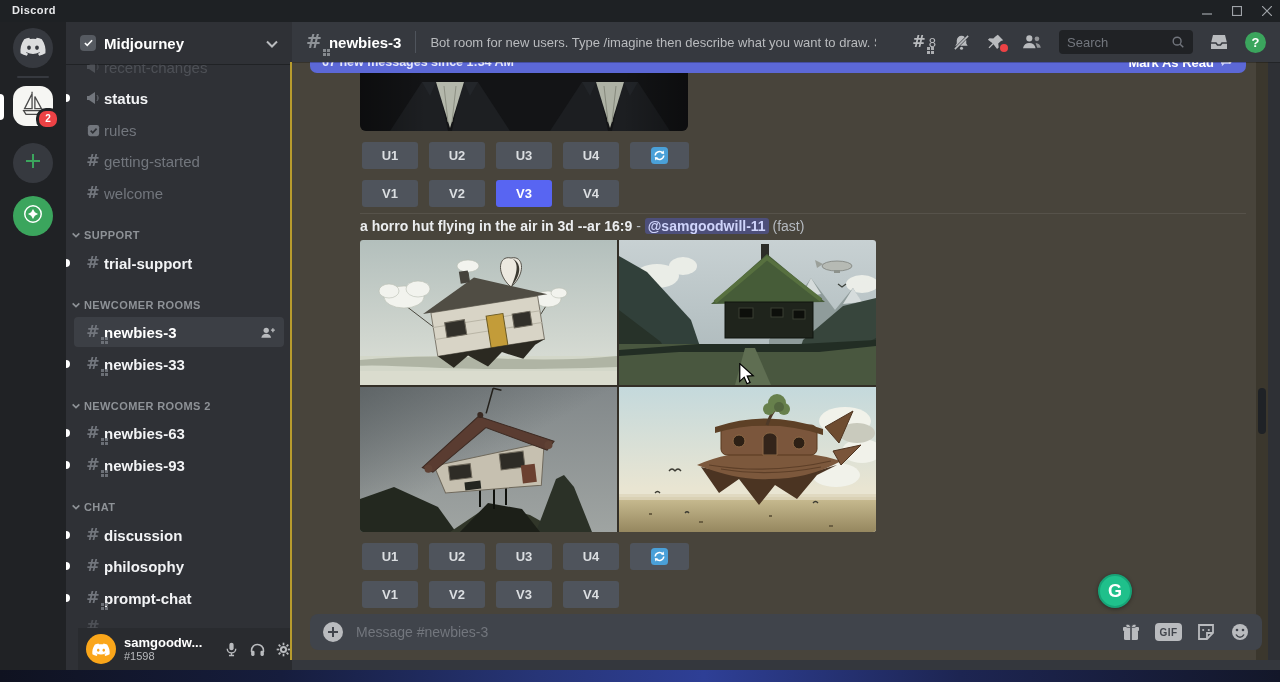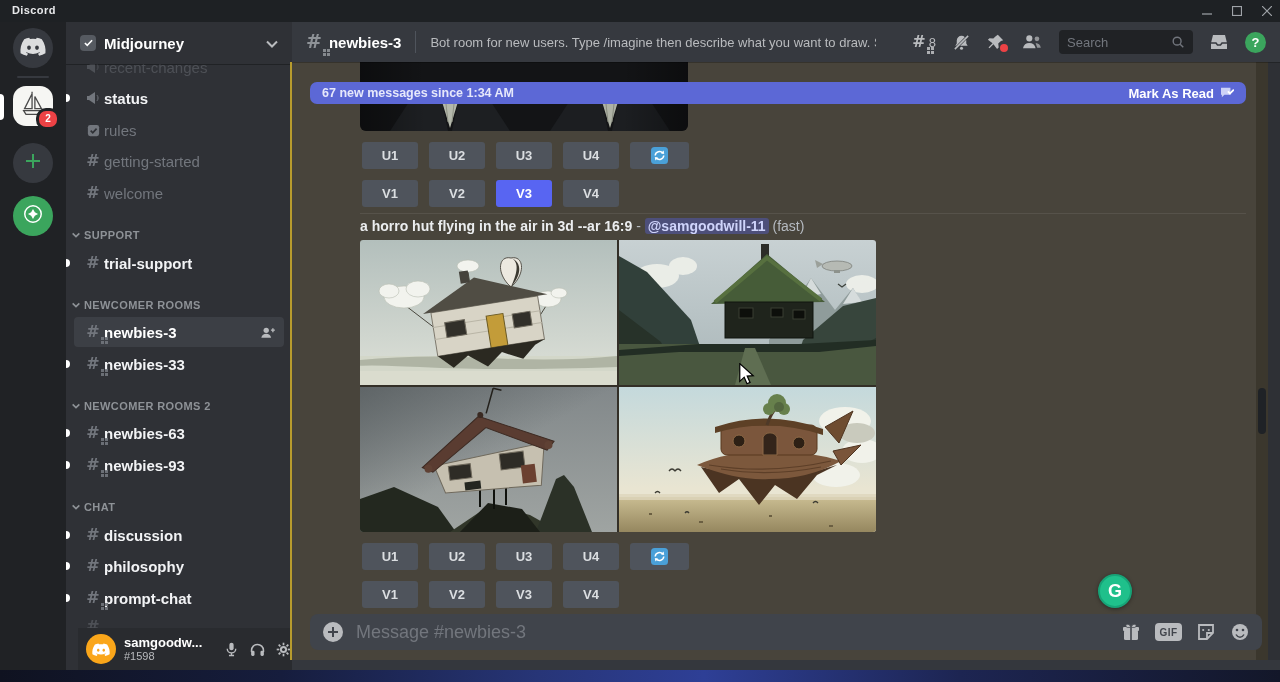--- a/index.html
+++ b/index.html
@@ -65,21 +65,21 @@
   .chh-topic{color:#b9bbbe;font-size:13px;width:446px;white-space:nowrap;overflow:hidden;}
   .chh-icons{display:flex;align-items:center;gap:16px;margin-left:auto;color:#b9bbbe;}
   .chh-ic{display:flex;align-items:center;justify-content:center;position:relative;}
   .threads-count{font-size:13px;color:#b9bbbe;margin-left:3px;}
   .pin-dot{position:absolute;right:-3px;bottom:-1px;width:8px;height:8px;border-radius:50%;background:#ed4245;}
   .searchbox{width:134px;height:24px;background:#202225;border-radius:4px;display:flex;align-items:center;padding:0 8px;box-sizing:border-box;}
   .searchbox .s-txt{color:#72767d;font-size:13px;flex:1;}
   .help-circle{width:21px;height:21px;border-radius:50%;background:#3ba55d;color:#fff;font-weight:bold;font-size:13px;
                display:flex;align-items:center;justify-content:center;}
 
-  .notice-bar{position:absolute;top:60px;left:18px;width:936px;height:22px;background:#5c68d6;border-radius:7px;
+  .notice-bar{position:absolute;top:29px;left:18px;width:936px;height:22px;background:#5c68d6;border-radius:7px;
               display:flex;align-items:center;padding:0 12px;box-sizing:border-box;z-index:5;}
   .notice-txt{color:#e6e8fb;font-size:12.5px;font-weight:600;}
   .notice-action{margin-left:auto;color:#fff;font-size:13px;font-weight:bold;display:flex;align-items:center;gap:6px;}
 
   .msg1-img{position:absolute;left:68px;top:40px;width:328px;height:69px;border-radius:0 0 6px 6px;overflow:hidden;}
   .msg1-img svg{display:block;}
 
   .btnrow{position:absolute;display:flex;gap:11px;align-items:center;}
   .mj-btn{width:56px;height:27px;border-radius:3px;background:#4f545c;color:#dbdee1;font-size:13px;font-weight:600;
           display:flex;align-items:center;justify-content:center;border:none;font-family:inherit;}
@@ -97,21 +97,21 @@
         grid-template-rows:145px 145px;gap:2px;background:#332f27;border-radius:3px;overflow:hidden;}
   .grid svg{display:block;}
 
   .grammarly{position:absolute;left:806px;top:552px;width:34px;height:34px;border-radius:50%;background:#1fc08b;
              border:2px solid #17a377;box-sizing:border-box;display:flex;align-items:center;justify-content:center;
              color:#fff;font-weight:bold;font-size:18px;box-shadow:0 1px 4px rgba(0,0,0,.4);}
 
   .composer{position:absolute;left:18px;top:592px;width:952px;height:36px;background:#40444b;border-radius:8px;
             display:flex;align-items:center;padding:0 12px;box-sizing:border-box;}
   .comp-plus{color:#b9bbbe;display:flex;flex:none;}
-  .comp-ph{color:#72767d;font-size:18px;margin-left:12px;flex:1;}
+  .comp-ph{color:#72767d;font-size:14px;margin-left:12px;flex:1;}
   .comp-icons{display:flex;align-items:center;gap:14px;color:#b9bbbe;}
   .gif-pill{background:#b9bbbe;color:#40444b;font-size:10px;font-weight:bold;border-radius:4px;width:27px;height:18px;
             display:flex;align-items:center;justify-content:center;letter-spacing:.5px;}
 
   .scroll-track{position:absolute;left:964px;top:40px;width:12px;height:598px;background:#3b372d;}
   .scroll-thumb{position:absolute;left:966px;top:366px;width:8px;height:46px;background:#1f2226;border-radius:4px;}
   .right-col{position:absolute;left:976px;top:40px;width:12px;height:598px;background:#2e3035;}
   .bottom-band{position:absolute;left:0;top:638px;width:988px;height:10px;background:#34373d;}
 
   .capture-line{position:absolute;left:290px;top:62px;width:2px;height:598px;background:#b89c2d;z-index:8;}

